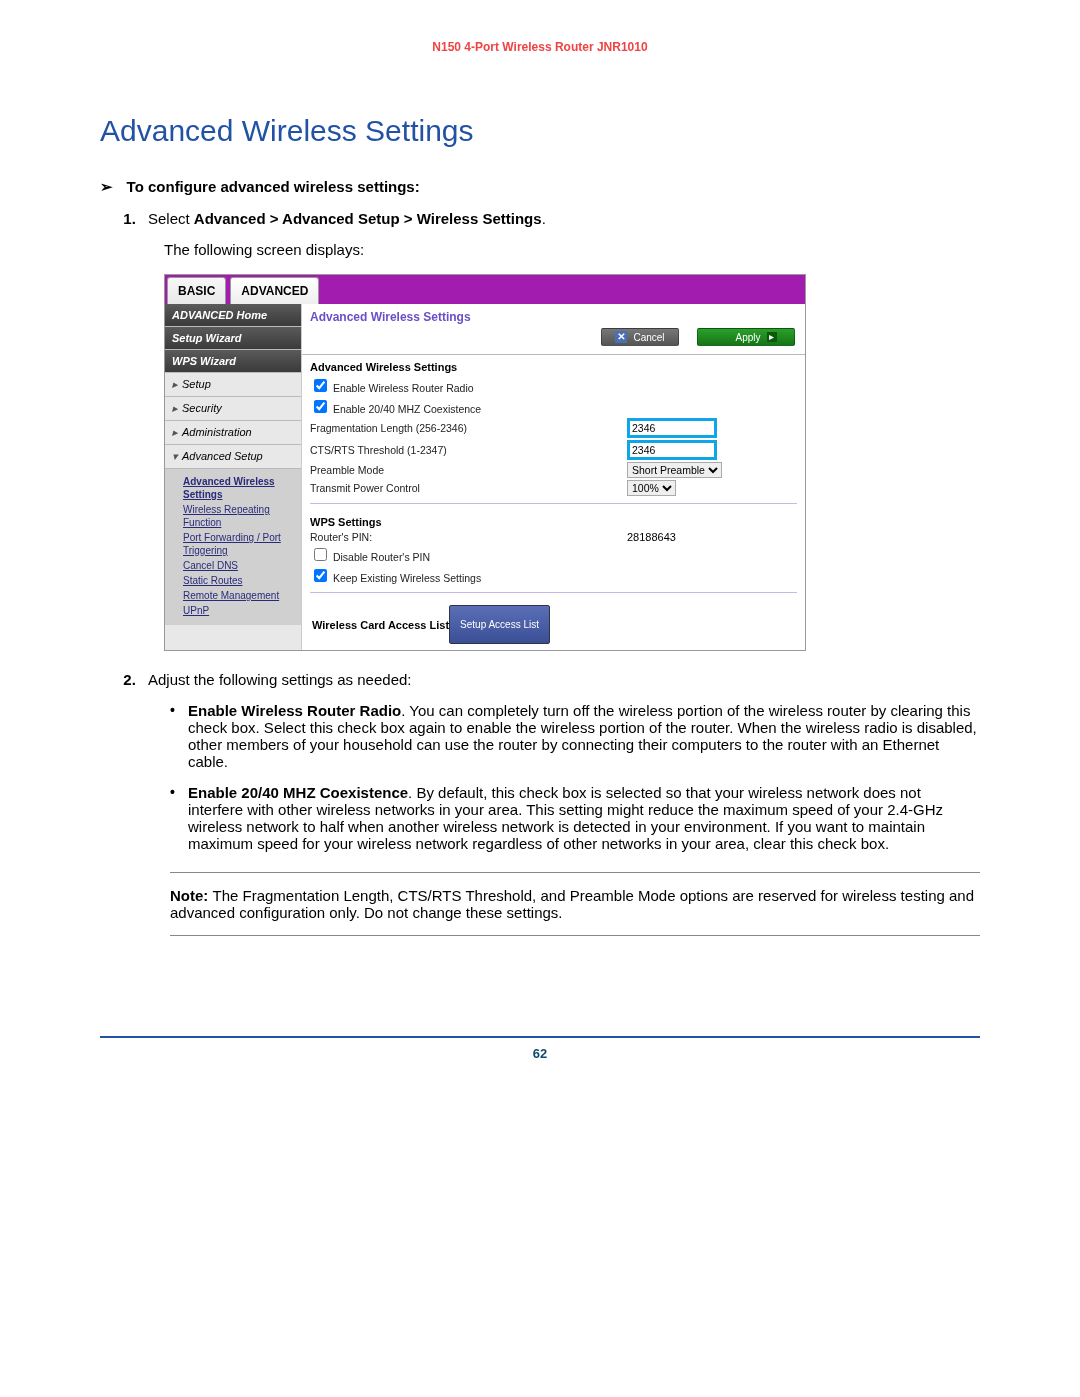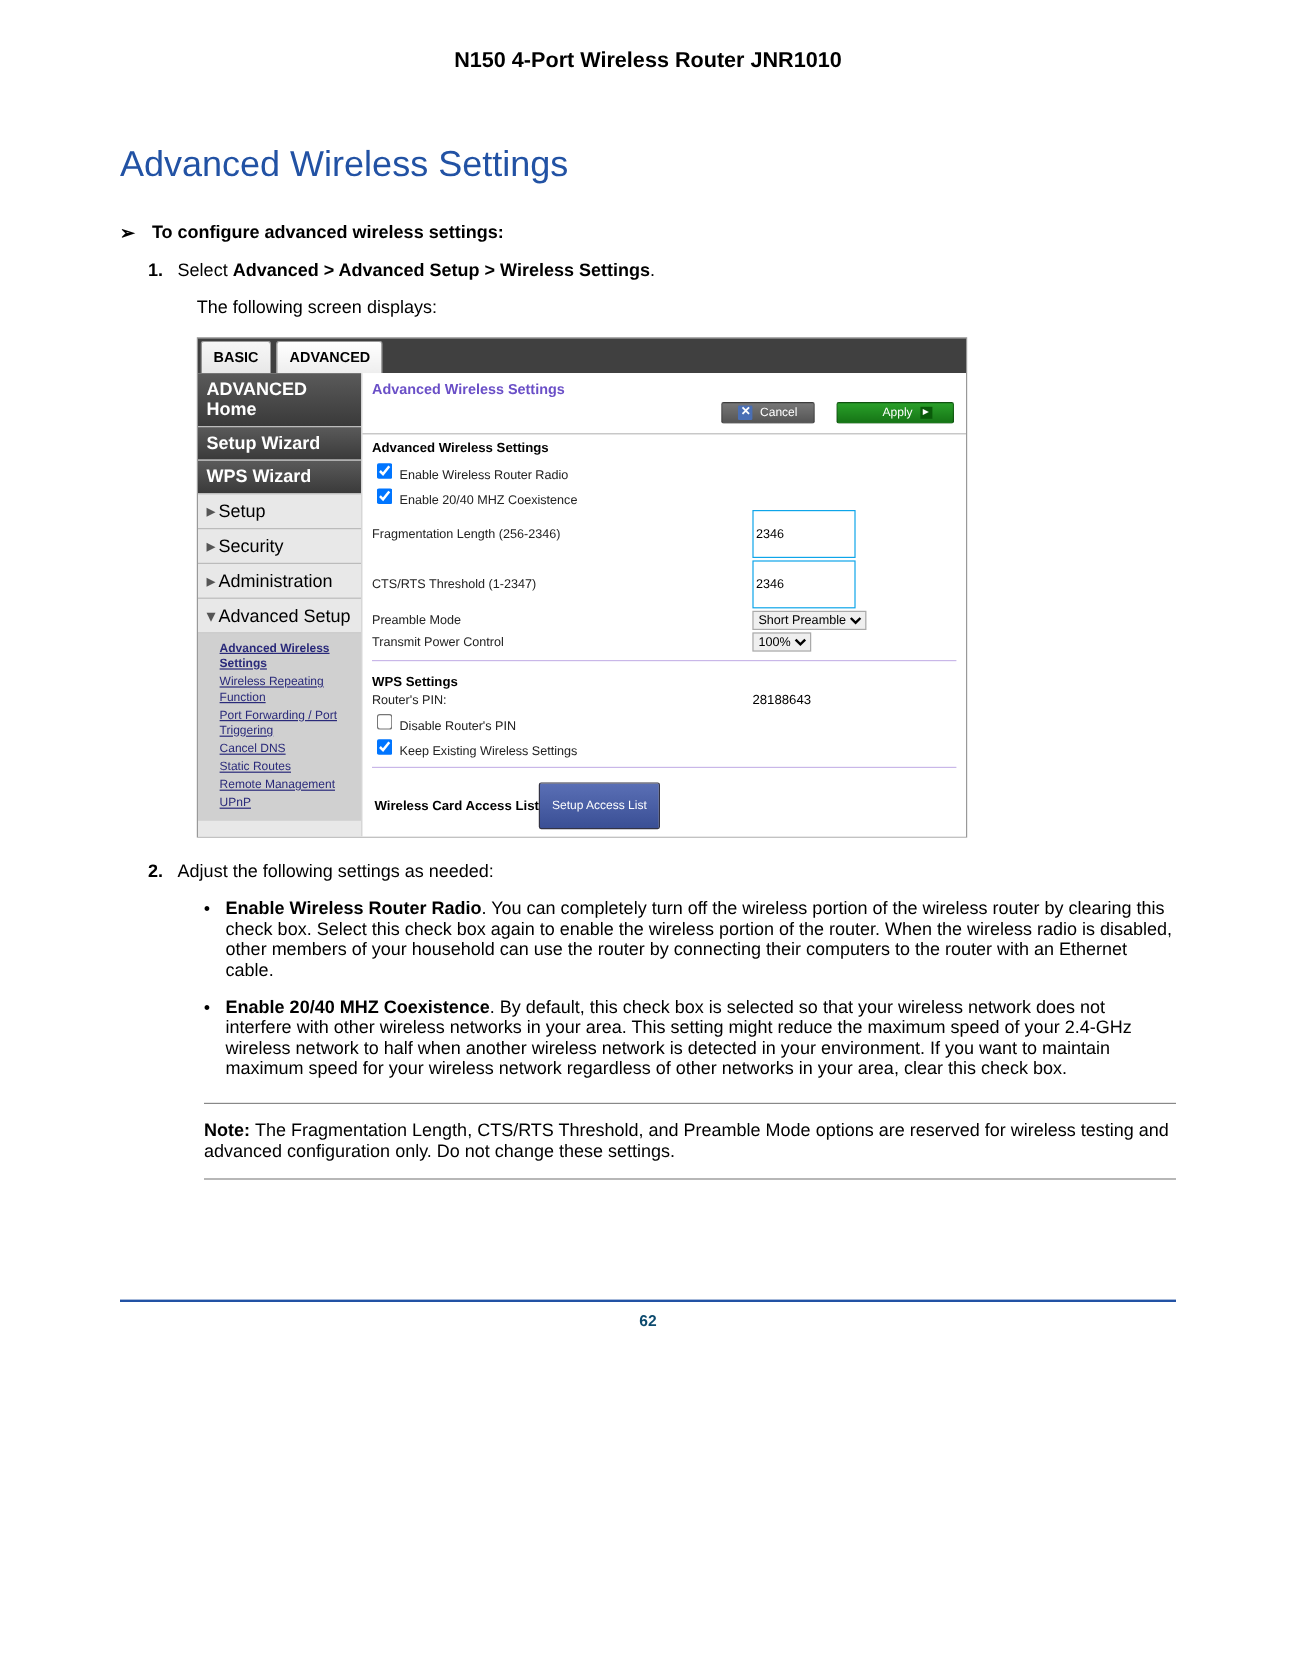--- a/index.html
+++ b/index.html
@@ -10,22 +10,22 @@
   }
   .page {
     width: 880px;
     margin: 0 auto;
     padding: 40px 100px 40px 100px;
     box-sizing: content-box;
   }
   .doc-header {
     text-align: center;
     font-weight: bold;
-    color: #000000;
-    font-size: 18px;
+    color: #ef4444;
+    font-size: 12px;
     margin-bottom: 60px;
   }
   h1 {
     font-family: Arial, Helvetica, sans-serif;
     font-weight: normal;
     color: #2252a4;
     font-size: 30px;
     margin: 0 0 30px 0;
   }
   .proc-bullet {
@@ -40,21 +40,21 @@
   ol.steps > li::marker { font-weight: bold; }
   .step-text { margin: 6px 0 6px 64px; font-size: 15px; }
   
   .shot {
     margin: 16px 0 20px 64px;
     border: 1px solid #999;
     width: 640px;
     font-size: 11px;
   }
   .tabbar {
-    background: #404040;
+    background: #a21caf;
     display: flex;
     align-items: center;
     text-align: center;
   }
   .tab {
     padding: 6px 10px;
     border: 1px solid #999;
     border-bottom: none;
     margin: 2px 2px 0 2px;
     font-weight: bold;
@@ -66,22 +66,23 @@
   .tab-adv   { background: linear-gradient(#ffffff,#eeeeee); }
   .body-row { display: flex; background: #fff; }
   .sidebar {
     width: 136px;
     flex: 0 0 136px;
     background: #e8e8e8;
   }
   .side-item {
     padding: 5px 7px;
     border-bottom: 1px solid #bbb;
-    font-size: 15px;
+    font-size: 11px;
     cursor: pointer;
+    font-style: italic;
   }
   .side-dark { background: linear-gradient(#5a5a5a,#3a3a3a); color: #fff; font-weight: bold; }
   .side-item .tri { display:inline-block; width:10px; color:#555; }
   .submenu { background:#d0d0d0; padding:4px 4px 6px 18px; font-size:10px; }
   .submenu a { display:block; color:#2a2a7a; text-decoration:underline; margin:2px 0; line-height:1.3; }
   .submenu a.sel { font-weight:bold; }
   .content {
     flex: 1;
     border-left: 1px solid #ccc;
     background: #fff;
@@ -112,21 +113,21 @@
   }
   .btn-cancel { background: linear-gradient(#777,#555); }
   .btn-apply  { background: linear-gradient(#2aa02a,#167516); padding-left: 28px; }
   .btn .x { background:#4a6fb5; display:inline-block; width:12px; height:12px; text-align:center; line-height:12px; font-weight:bold; border-radius:1px; }
   .btn .arrow { background:#0a5a0a; display:inline-block; width:10px; height:10px; line-height:10px; text-align:center; }
   .section-head { font-weight:bold; padding:6px 8px 2px 8px; font-size:11px; }
   .form-row { display:flex; align-items:center; padding:1px 8px; }
   .form-row label { flex:1; font-size:10.5px; color:#222; }
   .form-row .val { width:170px; text-align:left; }
   .form-row input[type=text] {
-    width:80px; font-size:10.5px; border:1px solid #0ea5e9; padding:13px 2px;
+    width:80px; font-size:10.5px; border:3px solid #0ea5e9; padding:1px 2px;
   }
   select { font-size:10.5px; border:1px solid #aaa; }
   hr.sep { border:none; border-top:1px solid #c9b7e8; margin:6px 8px; }
   .btn-setup {
     background: linear-gradient(#5a6fb5,#3a4f95);
     color:#fff; font-size:10px;
     padding:13px 10px; border-radius:2px; border:1px solid #334; cursor:pointer;
   }
   .access-row { display:flex; justify-content:flex-start; align-items:center; padding:6px 10px; }
   .bullets { margin: 6px 0 20px 70px; padding:0; font-size:15px; }

